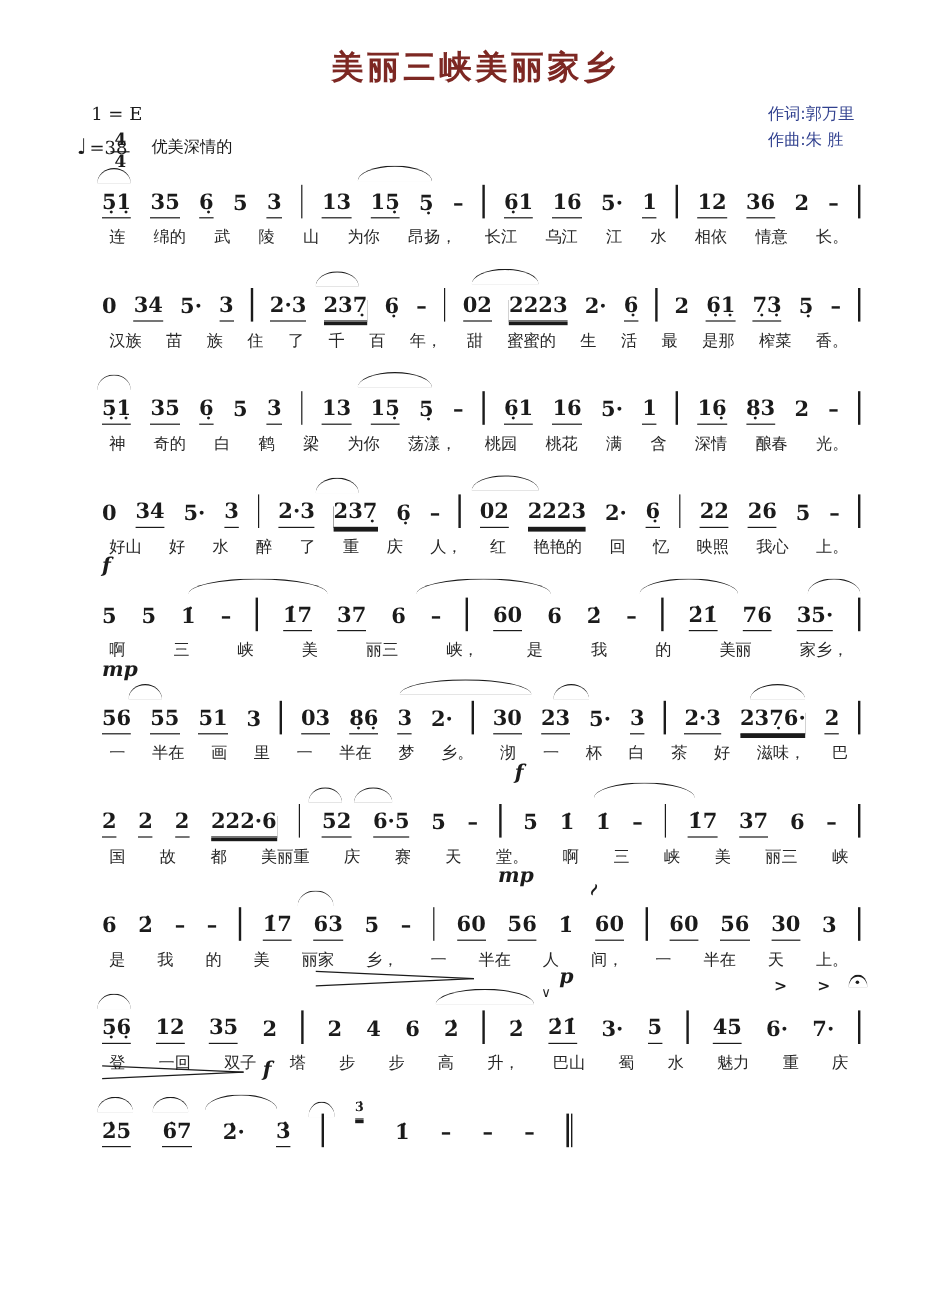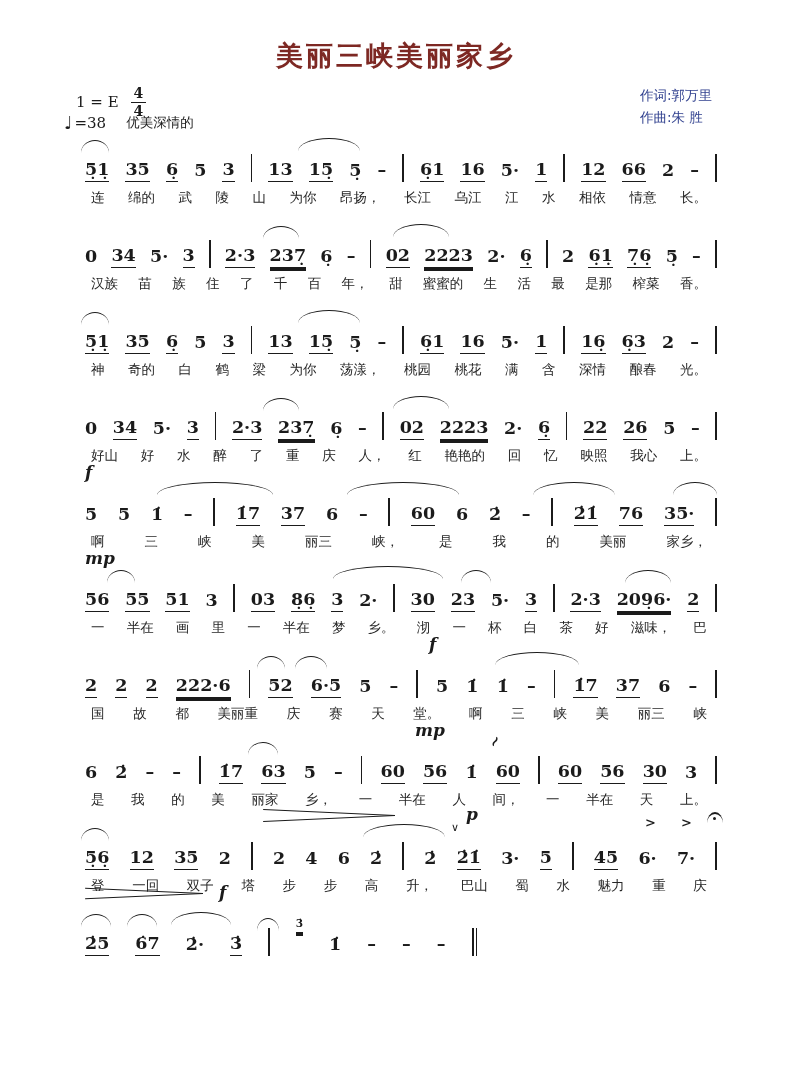--- a/index.html
+++ b/index.html
@@ -6,21 +6,21 @@
   body{
     width:792px;height:1091px;position:relative;background:#ffffff;
     font-family:"DejaVu Sans",sans-serif;color:#1b1b1b;overflow:hidden;
   }
   .title{
     position:absolute;top:38px;left:0;width:792px;text-align:center;
     font-family:"DejaVu Serif",serif;font-weight:bold;font-size:27px;
     letter-spacing:3px;color:#7d2823;
   }
   .meta{position:absolute;left:76px;top:86px;font-family:"DejaVu Serif",serif;font-size:15px;}
-  .keyrow{display:flex;align-items:center;gap:6px;}
+  .keyrow{display:flex;align-items:center;gap:6px;flex-direction:column;}
   .frac{display:inline-flex;flex-direction:column;align-items:center;font-weight:bold;line-height:1.05;font-size:14px;margin-left:6px;}
   .frac .num{border-bottom:1.4px solid #1b1b1b;padding:0 3px 1px 3px;}
   .frac .den{padding-top:1px;}
   .temporow{position:absolute;left:64px;top:112px;font-family:"DejaVu Serif",serif;font-size:15px;display:flex;align-items:center;}
   .qnote{font-size:18px;margin-right:2px;}
   .expr{font-family:"DejaVu Sans",sans-serif;font-size:13.5px;margin-left:20px;text-align:center;}
   .credits{position:absolute;right:80px;top:84px;text-align:left;color:#31418f;font-size:13.5px;line-height:1.65;}
   #score{position:absolute;left:85px;top:138px;width:632px;}
   .score-line{margin-bottom:31px;}
   .notes-row{
@@ -94,21 +94,21 @@
         <span class="note u1">15̣</span>
         <span class="note">5̣</span>
         <span class="note">–</span>
         <span class="barline"></span>
         <span class="note u1">6̣1</span>
         <span class="note u1">16</span>
         <span class="note">5·</span>
         <span class="note u1">1</span>
         <span class="barline"></span>
         <span class="note u1">12</span>
-        <span class="note u1">66</span>
+        <span class="note u1">36</span>
         <span class="note">2</span>
         <span class="note">–</span>
         <span class="barline"></span>
         <span class="arc" style="left: -4px; width: 28px; top: -12px;"></span>
         <span class="arc" style="left: 213px; width: 62px; top: -14px;"></span>
       </div>
       <div class="lyrics">
         <span>连</span>
         <span>绵的</span>
         <span>武</span>
@@ -137,21 +137,21 @@
         <span class="note">6̣</span>
         <span class="note">–</span>
         <span class="barline"></span>
         <span class="note u1">02</span>
         <span class="note u2">2223</span>
         <span class="note">2·</span>
         <span class="note u1">6̣</span>
         <span class="barline"></span>
         <span class="note">2</span>
         <span class="note u1">6̣1̣</span>
-        <span class="note u1">7̣6̣</span>
+        <span class="note u1">7̣3̣</span>
         <span class="note">5̣</span>
         <span class="note">–</span>
         <span class="barline"></span>
         <span class="arc" style="left: 178px; width: 36px; top: -12px;"></span>
         <span class="arc" style="left: 308px; width: 56px; top: -14px;"></span>
       </div>
       <div class="lyrics">
         <span>汉族</span>
         <span>苗</span>
         <span>族</span>
@@ -182,21 +182,21 @@
         <span class="note u1">15̣</span>
         <span class="note">5̣</span>
         <span class="note">–</span>
         <span class="barline"></span>
         <span class="note u1">6̣1</span>
         <span class="note u1">16</span>
         <span class="note">5·</span>
         <span class="note u1">1</span>
         <span class="barline"></span>
         <span class="note u1">16̣</span>
-        <span class="note u1">6̣3</span>
+        <span class="note u1">8̣3</span>
         <span class="note">2</span>
         <span class="note">–</span>
         <span class="barline"></span>
         <span class="arc" style="left: -4px; width: 28px; top: -12px;"></span>
         <span class="arc" style="left: 213px; width: 62px; top: -14px;"></span>
       </div>
       <div class="lyrics">
         <span>神</span>
         <span>奇的</span>
         <span>白</span>
@@ -308,21 +308,21 @@
         <span class="note u1">8̣6̣</span>
         <span class="note u1">3</span>
         <span class="note">2·</span>
         <span class="barline"></span>
         <span class="note u1">30</span>
         <span class="note u1">23</span>
         <span class="note">5·</span>
         <span class="note u1">3</span>
         <span class="barline"></span>
         <span class="note u1">2·3</span>
-        <span class="note u2">209̣6·</span>
+        <span class="note u2">237̣6·</span>
         <span class="note u1">2</span>
         <span class="barline"></span>
         <span class="arc" style="left: 22px; width: 28px; top: -12px;"></span>
         <span class="arc" style="left: 248px; width: 110px; top: -16px;"></span>
         <span class="arc" style="left: 376px; width: 30px; top: -12px;"></span>
         <span class="arc" style="left: 540px; width: 46px; top: -12px;"></span>
         <span class="mark dyn" style="position: absolute; left: 0px; top: -32px;">mp</span>
       </div>
       <div class="lyrics">
         <span>一</span>

